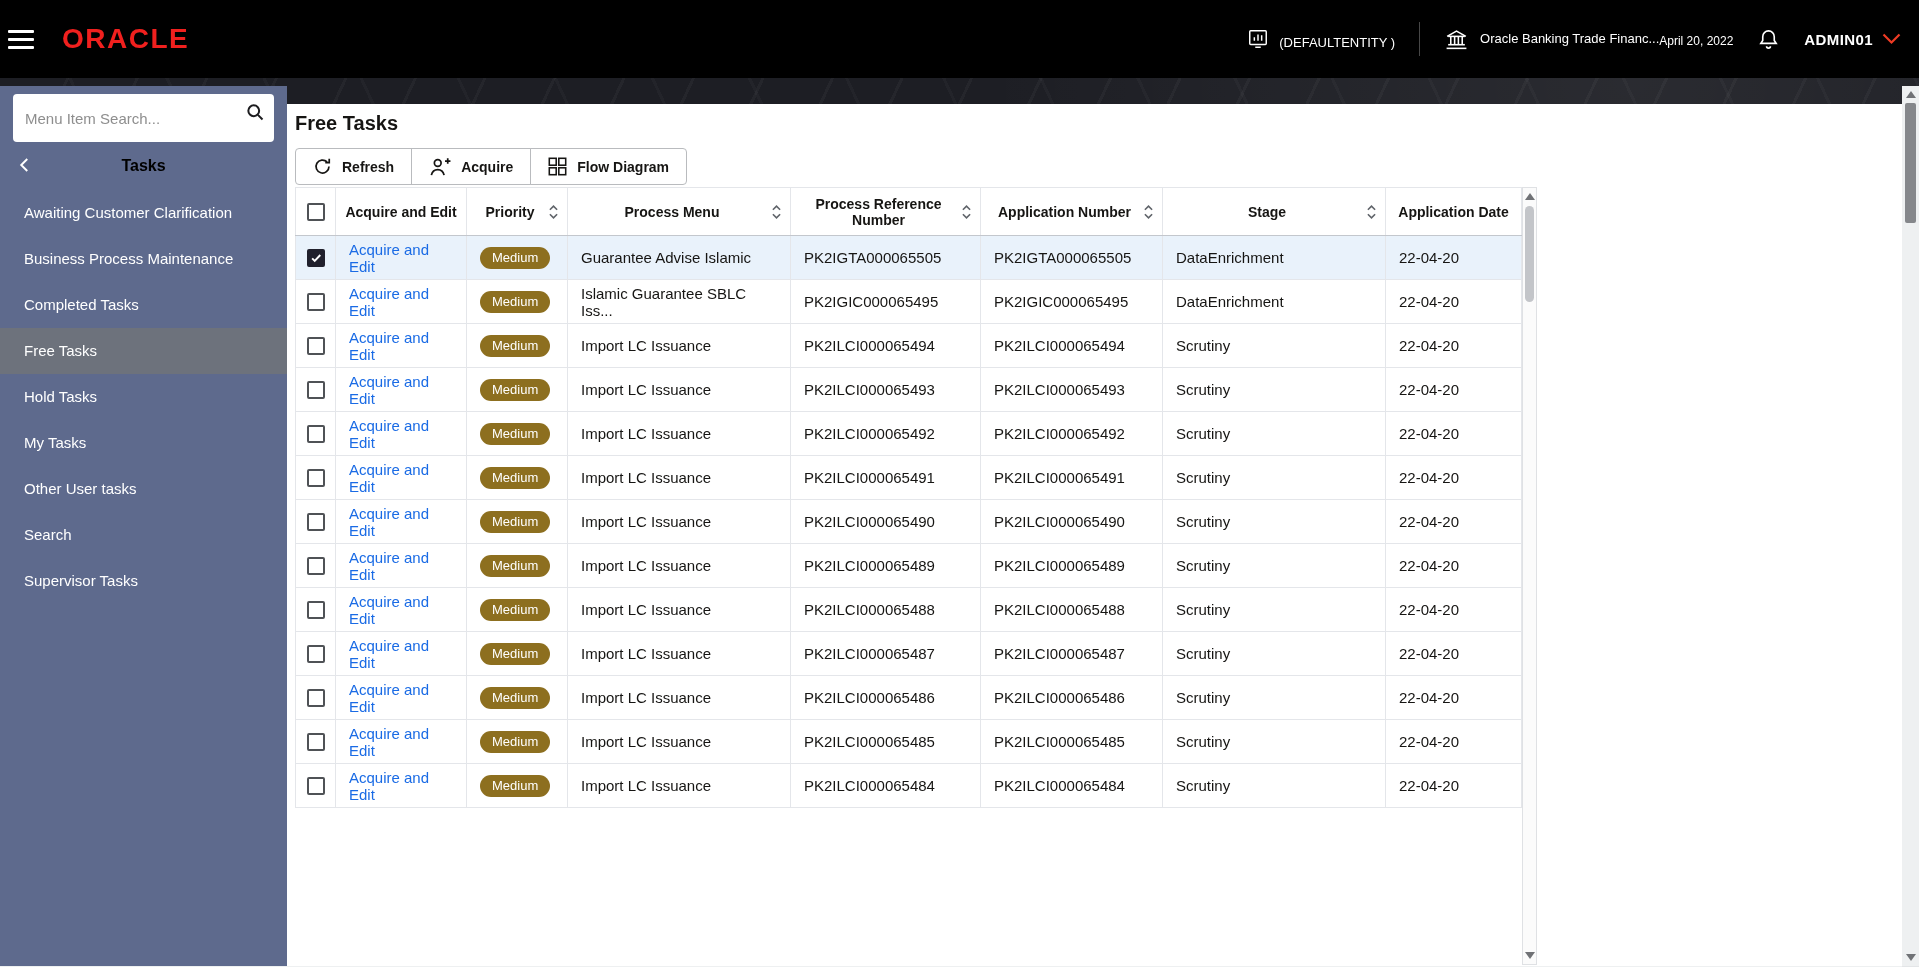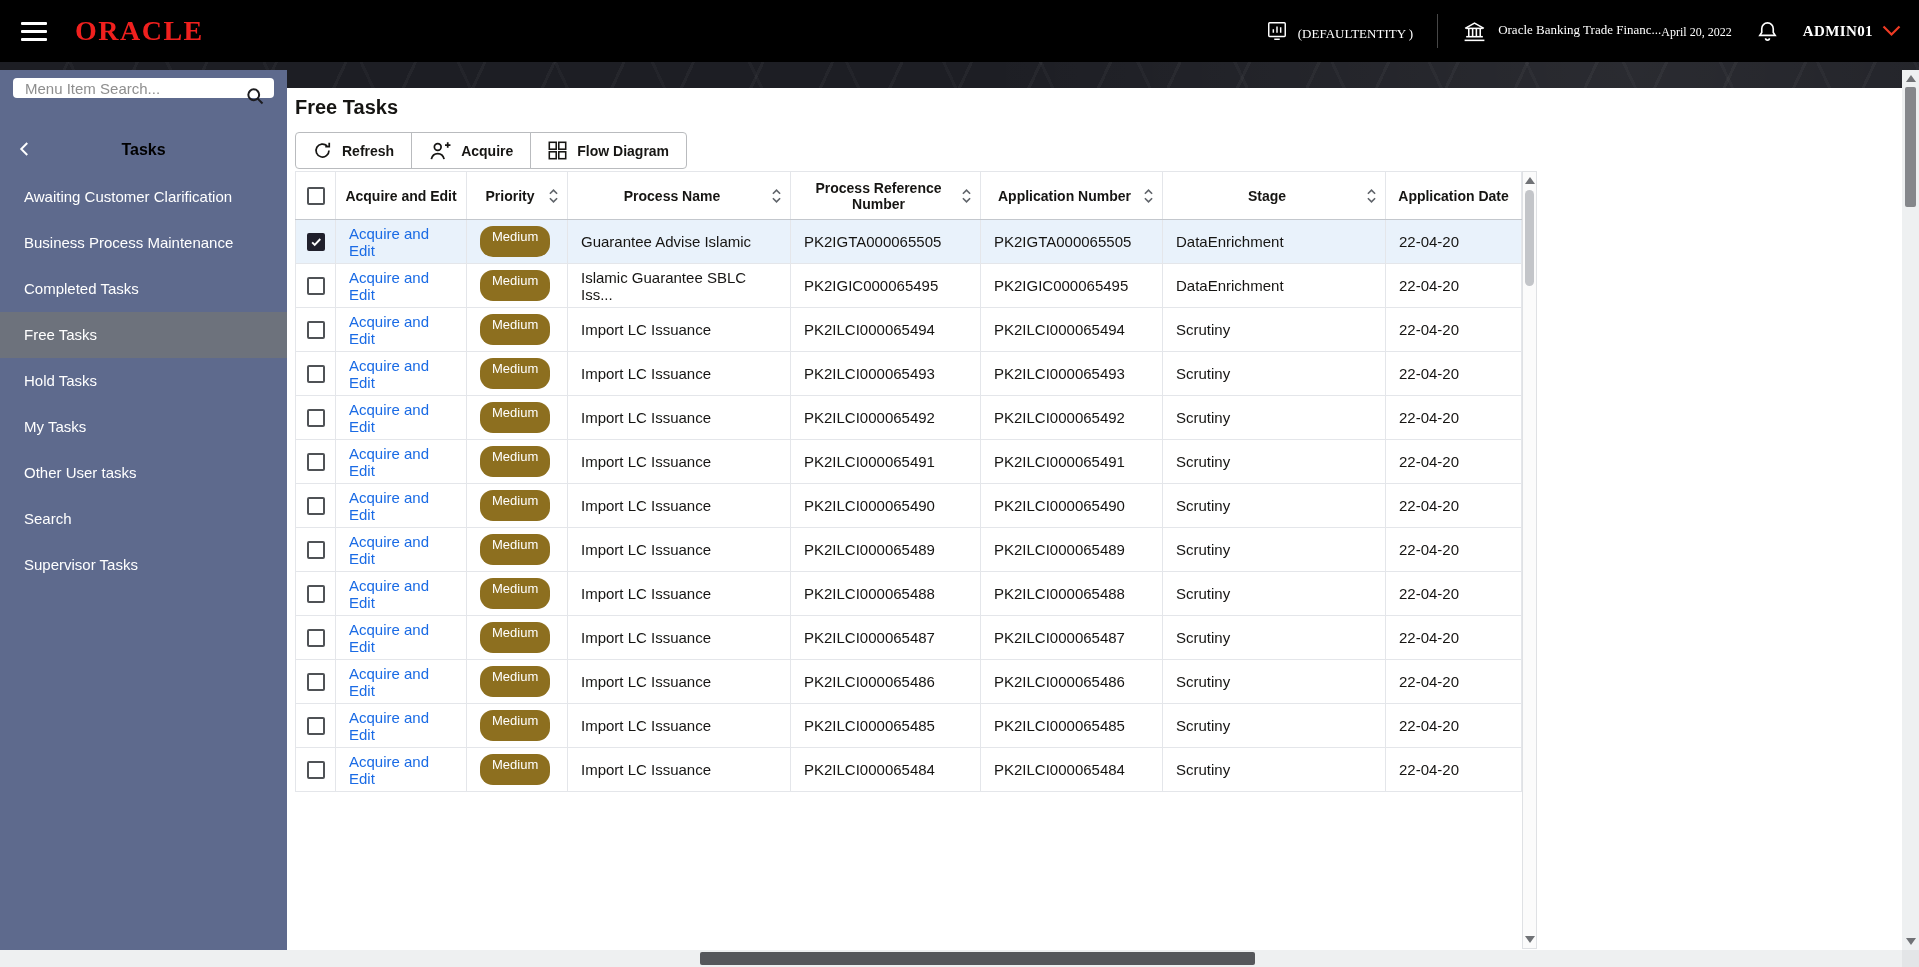--- a/index.html
+++ b/index.html
@@ -3,21 +3,21 @@
 <meta charset="utf-8">
 <style>
   * { box-sizing: border-box; }
   html,body { margin:0; padding:0; }
   body {
     width:1919px; height:967px; overflow:hidden;
     font-family:"Liberation Sans", sans-serif;
     background:#1d1e24; color:#161513;
   }
   
-  .topbar { height:62px; background:#000; display:flex; align-items:center; padding:0 18px 0 13px;font-family:Liberation Serif, serif; }
+  .topbar { height:78px; background:#000; display:flex; align-items:center; padding:0 18px 0 0; }
   .burger { width:26px; display:flex; flex-direction:column; gap:5px; margin:0 28px 0 8px; cursor:pointer; }
   .burger span { height:3px; background:#fff; border-radius:1px; }
   .logo { color:#f0201e; font-size:28px; font-weight:700; letter-spacing:1.5px; }
   .top-right { margin-left:auto; display:flex; align-items:center; gap:24px; }
   .entity { display:flex; align-items:flex-end; gap:10px; color:#fff; font-size:13px; cursor:pointer; }
   .appinfo { display:flex; align-items:center; gap:11px; color:#fff; }
   .appinfo .lines { display:flex; }
   .appinfo .line1 { font-size:13px; }
   .appinfo .line2 { font-size:12px; margin-top:3px; }
   .hdiv { width:1px; height:34px; background:rgba(255,255,255,0.28); }
@@ -31,21 +31,21 @@
     background-image:
       radial-gradient(circle at 85% 0%, rgba(255,255,255,0.06) 0, transparent 35%),
       repeating-linear-gradient(115deg, transparent 0 60px, rgba(255,255,255,0.035) 60px 63px),
       repeating-linear-gradient(65deg, transparent 0 85px, rgba(255,255,255,0.028) 85px 88px);
   }
 
   
   .sidebar { width:287px; flex:none; margin-top:8px; background:#5e6a8d; display:flex; flex-direction:column; }
   .search-wrap { margin:8px 13px 0; height:36px; position:relative; }
   .search-wrap input {
-    width:100%; height:20px; border:none; border-radius:4px; padding:0 42px 0 12px;
+    width:100%; height:48px; border:none; border-radius:4px; padding:0 42px 0 12px;
     font-size:15px; font-family:"Liberation Sans", sans-serif; color:#161513; outline:none;
   }
   .search-wrap input::placeholder { color:#8e8e8e; }
   .search-ic { position:absolute; right:9px; top:8px; cursor:pointer; display:flex; }
   .section-head { margin-top:16px; height:40px; position:relative; display:flex; align-items:center; justify-content:center; }
   .back-ic { position:absolute; left:16px; top:10px; cursor:pointer; display:flex; }
   .section-title { color:#000000; font-size:16px; font-weight:700; }
   .sidenav { margin-top:4px; display:flex; flex-direction:column; }
   .side-item {
     height:46px; line-height:46px; padding-left:24px; color:#fff;
@@ -75,21 +75,21 @@
   .th-sort { position:absolute; right:8px; top:50%; transform:translateY(-50%); }
   tbody td { height:44px; font-size:15px; color:#161513; padding:0 13px; }
   tbody tr.sel td { background:#e9f2fb; }
   td.col-cb, th.col-cb { text-align:center; padding:0; }
   .cb {
     display:inline-flex; width:18px; height:18px; border:2px solid #4f5256; border-radius:2px;
     background:#fff; align-items:center; justify-content:center; vertical-align:middle; cursor:pointer;
   }
   .cb.checked { background:#20202c; border-color:#20202c; }
   .link { color:#1a6be5; text-decoration:none; cursor:pointer; }
-  .pill { display:inline-block; background:#8d6f1f; color:#fff; font-size:13px; padding:4px 12px 14px; border-radius:13px; line-height:1; }
+  .pill { display:inline-block; background:#8d6f1f; color:#fff; font-size:13px; padding:4px 12px 5px; border-radius:13px; line-height:1; }
 
   
   .tri-up { width:0; height:0; border-left:5px solid transparent; border-right:5px solid transparent; border-bottom:7px solid #707276; }
   .tri-down { width:0; height:0; border-left:5px solid transparent; border-right:5px solid transparent; border-top:7px solid #707276; }
   .tscroll { width:15px; height:778px; flex:none; background:#fbfbfb; border:1px solid #dfe1e4; display:flex; flex-direction:column; align-items:center; }
   .tscroll .tri-up { margin-top:5px; }
   .tscroll .thumb { width:9px; height:96px; background:#c3c5c9; border-radius:5px; margin-top:6px; }
   .tscroll .spacer { flex:1; }
   .tscroll .tri-down { margin-bottom:5px; }
   .vscroll { width:17px; flex:none; margin-top:8px; background:#eef0f1; display:flex; flex-direction:column; align-items:center; }
@@ -242,21 +242,21 @@
             <col style="width:136px">
         </colgroup>
         <thead id="thead">
             <tr>
               <th class="col-cb no-sort"><span class="cb"></span></th>
               <th class="no-sort"><span>Acquire and Edit</span></th>
               <th class=""><span>Priority</span><svg class="th-sort" width="11" height="18" viewBox="0 0 12 20" fill="none" stroke="#60646a" stroke-width="1.8">
                   <path d="M2 7.5L6 3.5l4 4"></path>
                   <path d="M2 12.5l4 4 4-4"></path>
                 </svg></th>
-              <th class=""><span>Process Name</span><svg class="th-sort" width="11" height="18" viewBox="0 0 12 20" fill="none" stroke="#60646a" stroke-width="1.8">
+              <th class=""><span>Process Menu</span><svg class="th-sort" width="11" height="18" viewBox="0 0 12 20" fill="none" stroke="#60646a" stroke-width="1.8">
                   <path d="M2 7.5L6 3.5l4 4"></path>
                   <path d="M2 12.5l4 4 4-4"></path>
                 </svg></th>
               <th class=""><span>Process Reference Number</span><svg class="th-sort" width="11" height="18" viewBox="0 0 12 20" fill="none" stroke="#60646a" stroke-width="1.8">
                   <path d="M2 7.5L6 3.5l4 4"></path>
                   <path d="M2 12.5l4 4 4-4"></path>
                 </svg></th>
               <th class=""><span>Application Number</span><svg class="th-sort" width="11" height="18" viewBox="0 0 12 20" fill="none" stroke="#60646a" stroke-width="1.8">
                   <path d="M2 7.5L6 3.5l4 4"></path>
                   <path d="M2 12.5l4 4 4-4"></path>

